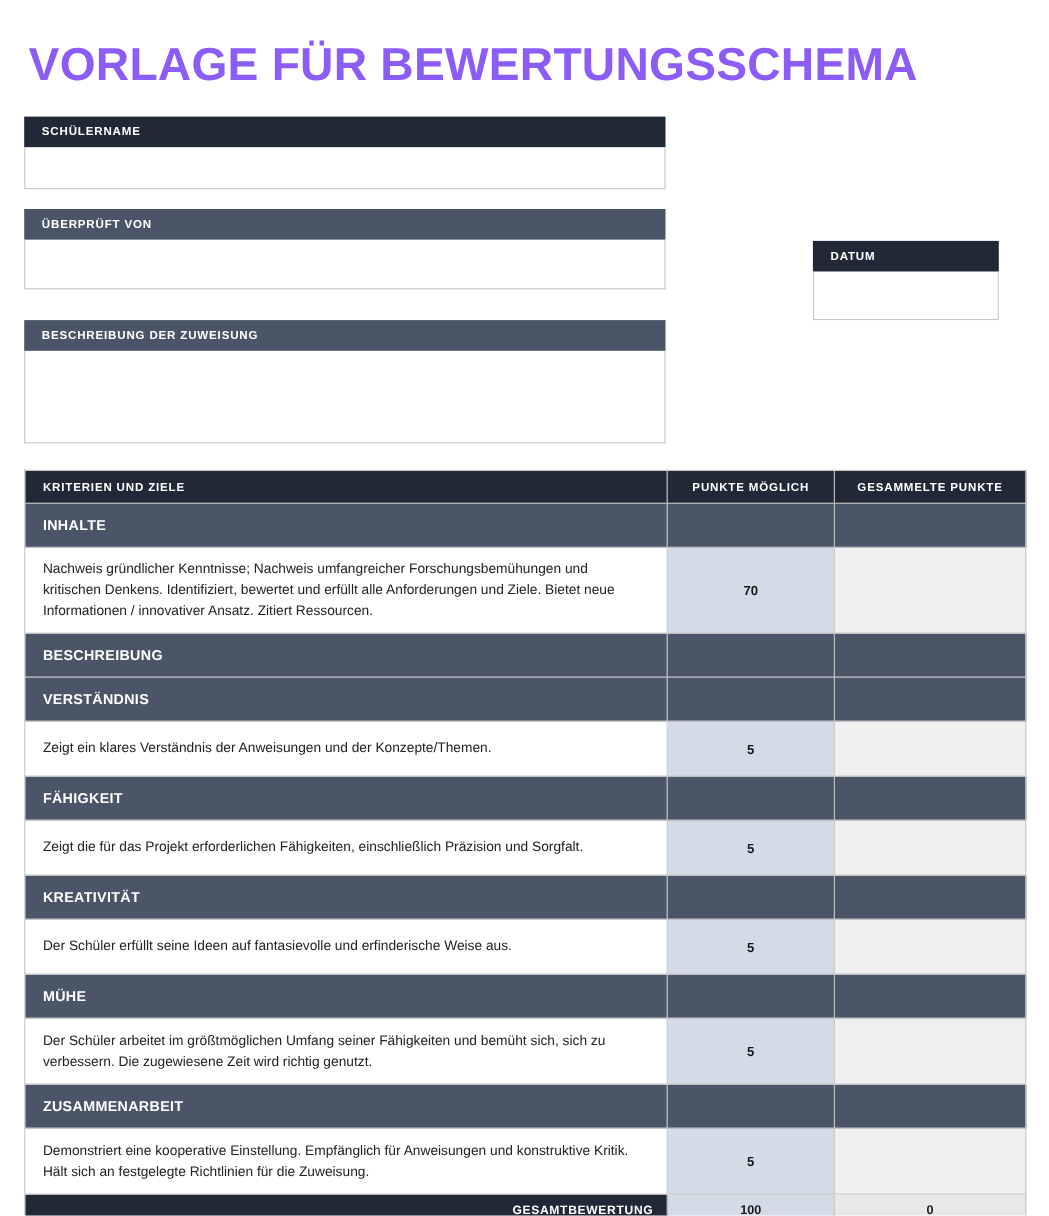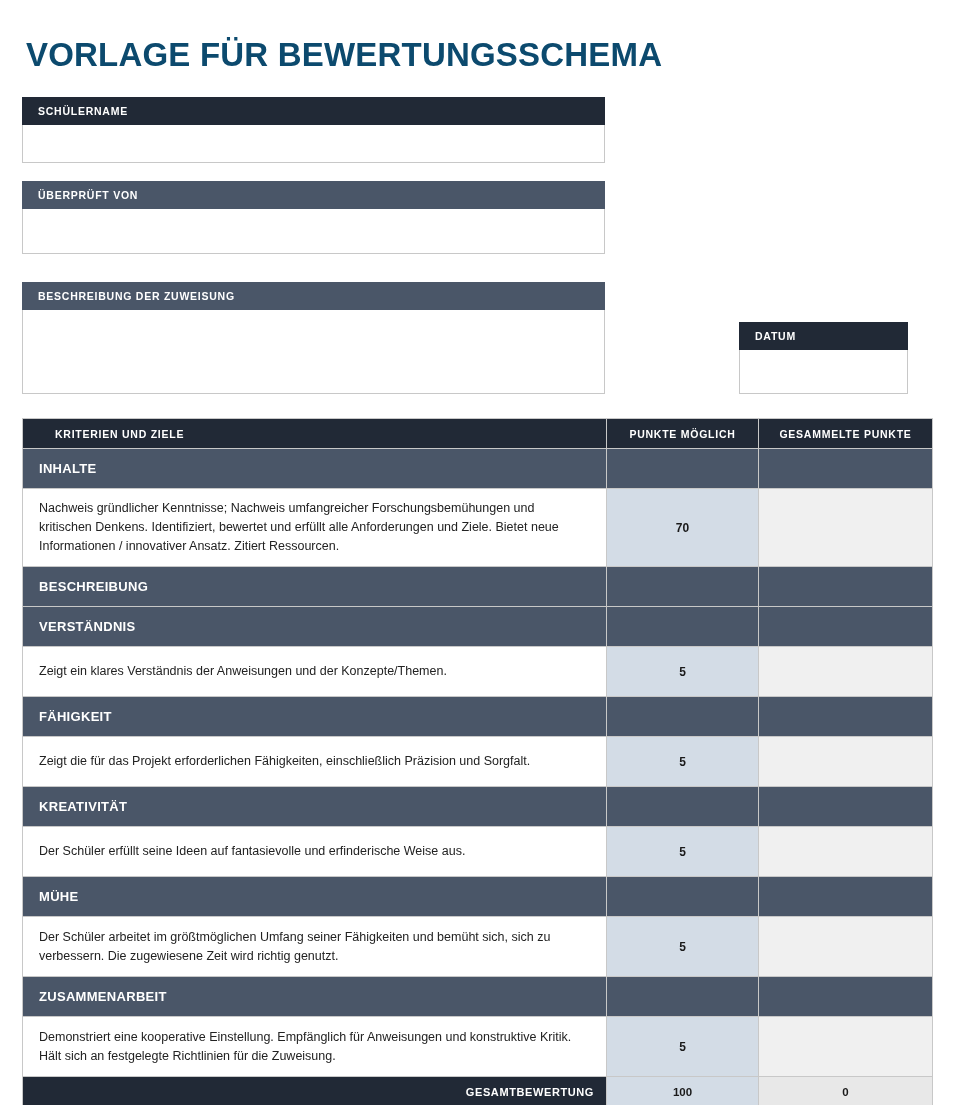--- a/index.html
+++ b/index.html
@@ -10,33 +10,33 @@
     background: #ffffff;
     font-family: "Liberation Sans", sans-serif;
     color: #1a1a1a;
     overflow: hidden;
   }
 
   .page { padding: 22px 22px 0 22px; }
 
   
   .doc-title {
-    font-size: 33px;
-    font-weight: bold;
-    color: #0c4a6e;
+    font-size: 42px;
+    font-weight: bold;
+    color: #8b5cf6;
     letter-spacing: 0.2px;
     line-height: 1;
     margin: 16px 0 26px 4px;
   }
 
   
   .form-area {
     position: relative;
     display: flex;
-    align-items: flex-end;
+    align-items: center;
   }
   .form-left { width: 583px; }
   .form-right { margin-left: 134px; width: 169px; }
 
   .band {
     color: #ffffff;
     font-size: 10.5px;
     font-weight: bold;
     letter-spacing: 0.75px;
     padding: 7px 0 7px 16px;
@@ -74,21 +74,21 @@
   col.c-earned { width: 174px; }
 
   
   .hdr td {
     background: #212936;
     color: #ffffff;
     font-size: 10.5px;
     font-weight: bold;
     letter-spacing: 0.75px;
     height: 30px;
-    padding: 0 32px;
+    padding: 0 16px;
     border-color: #55606e;
   }
   .hdr .ctr { text-align: center; padding: 0 4px; }
 
   
   .sect td {
     background: #4A5668;
     height: 40px;
     border-color: #c8c8c8;
   }

